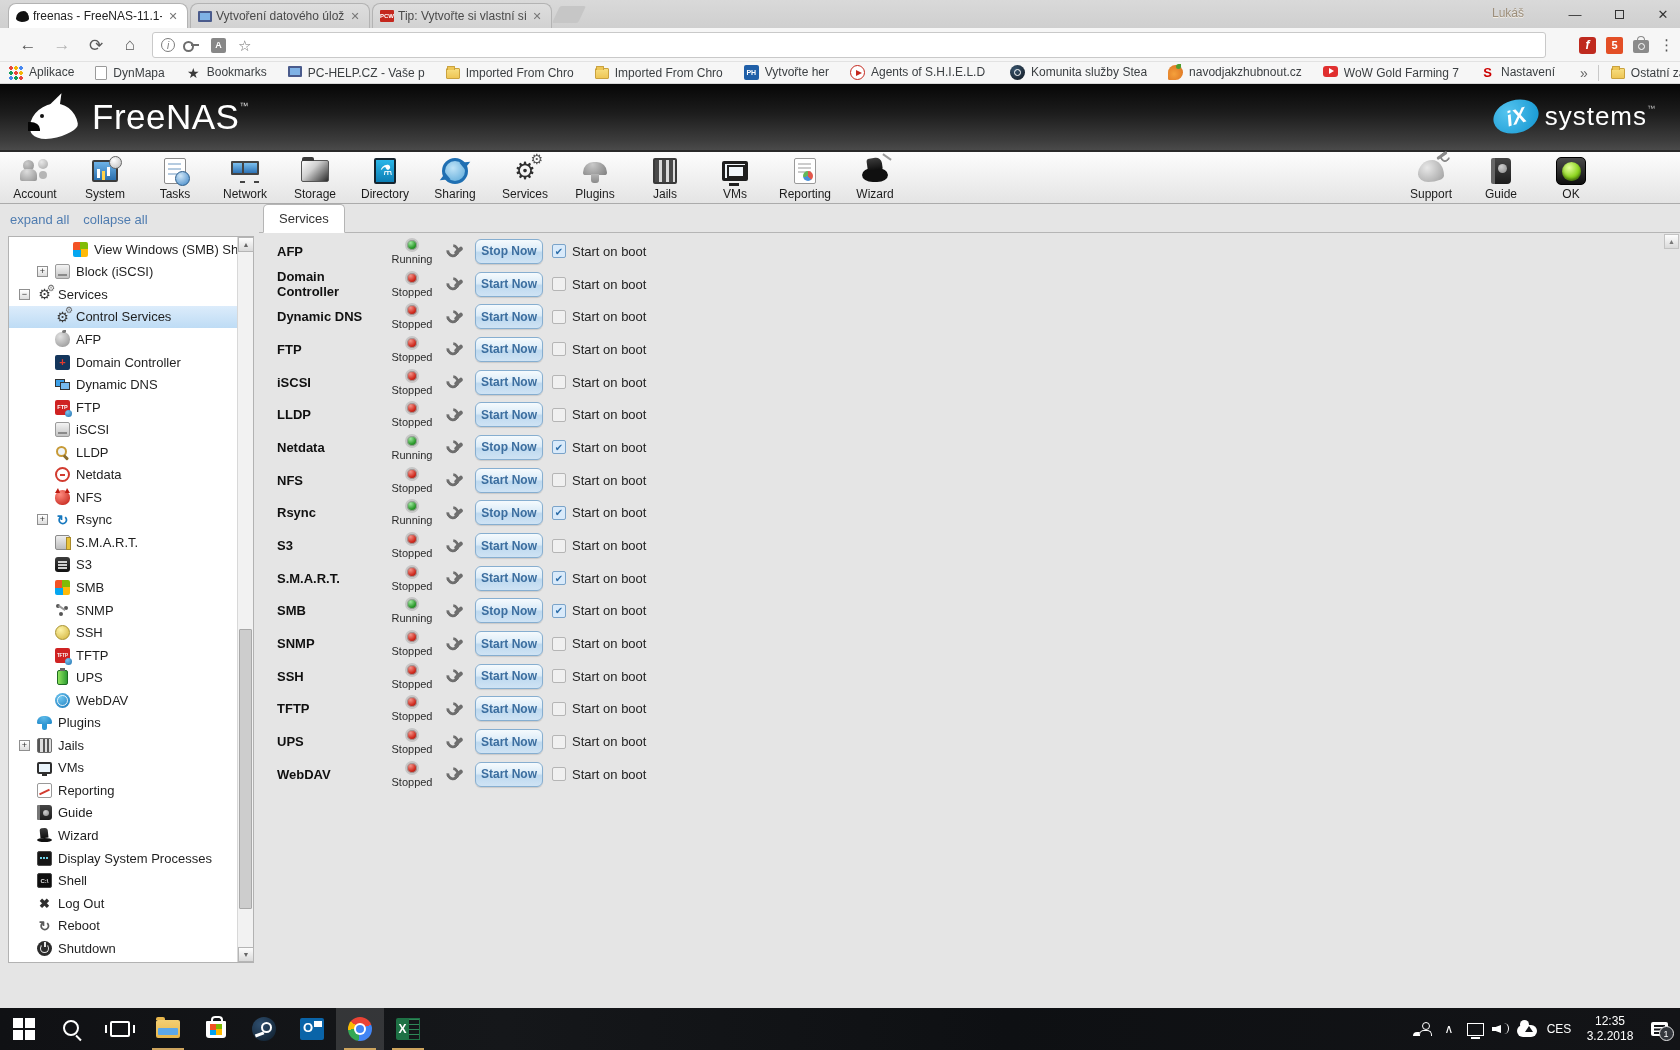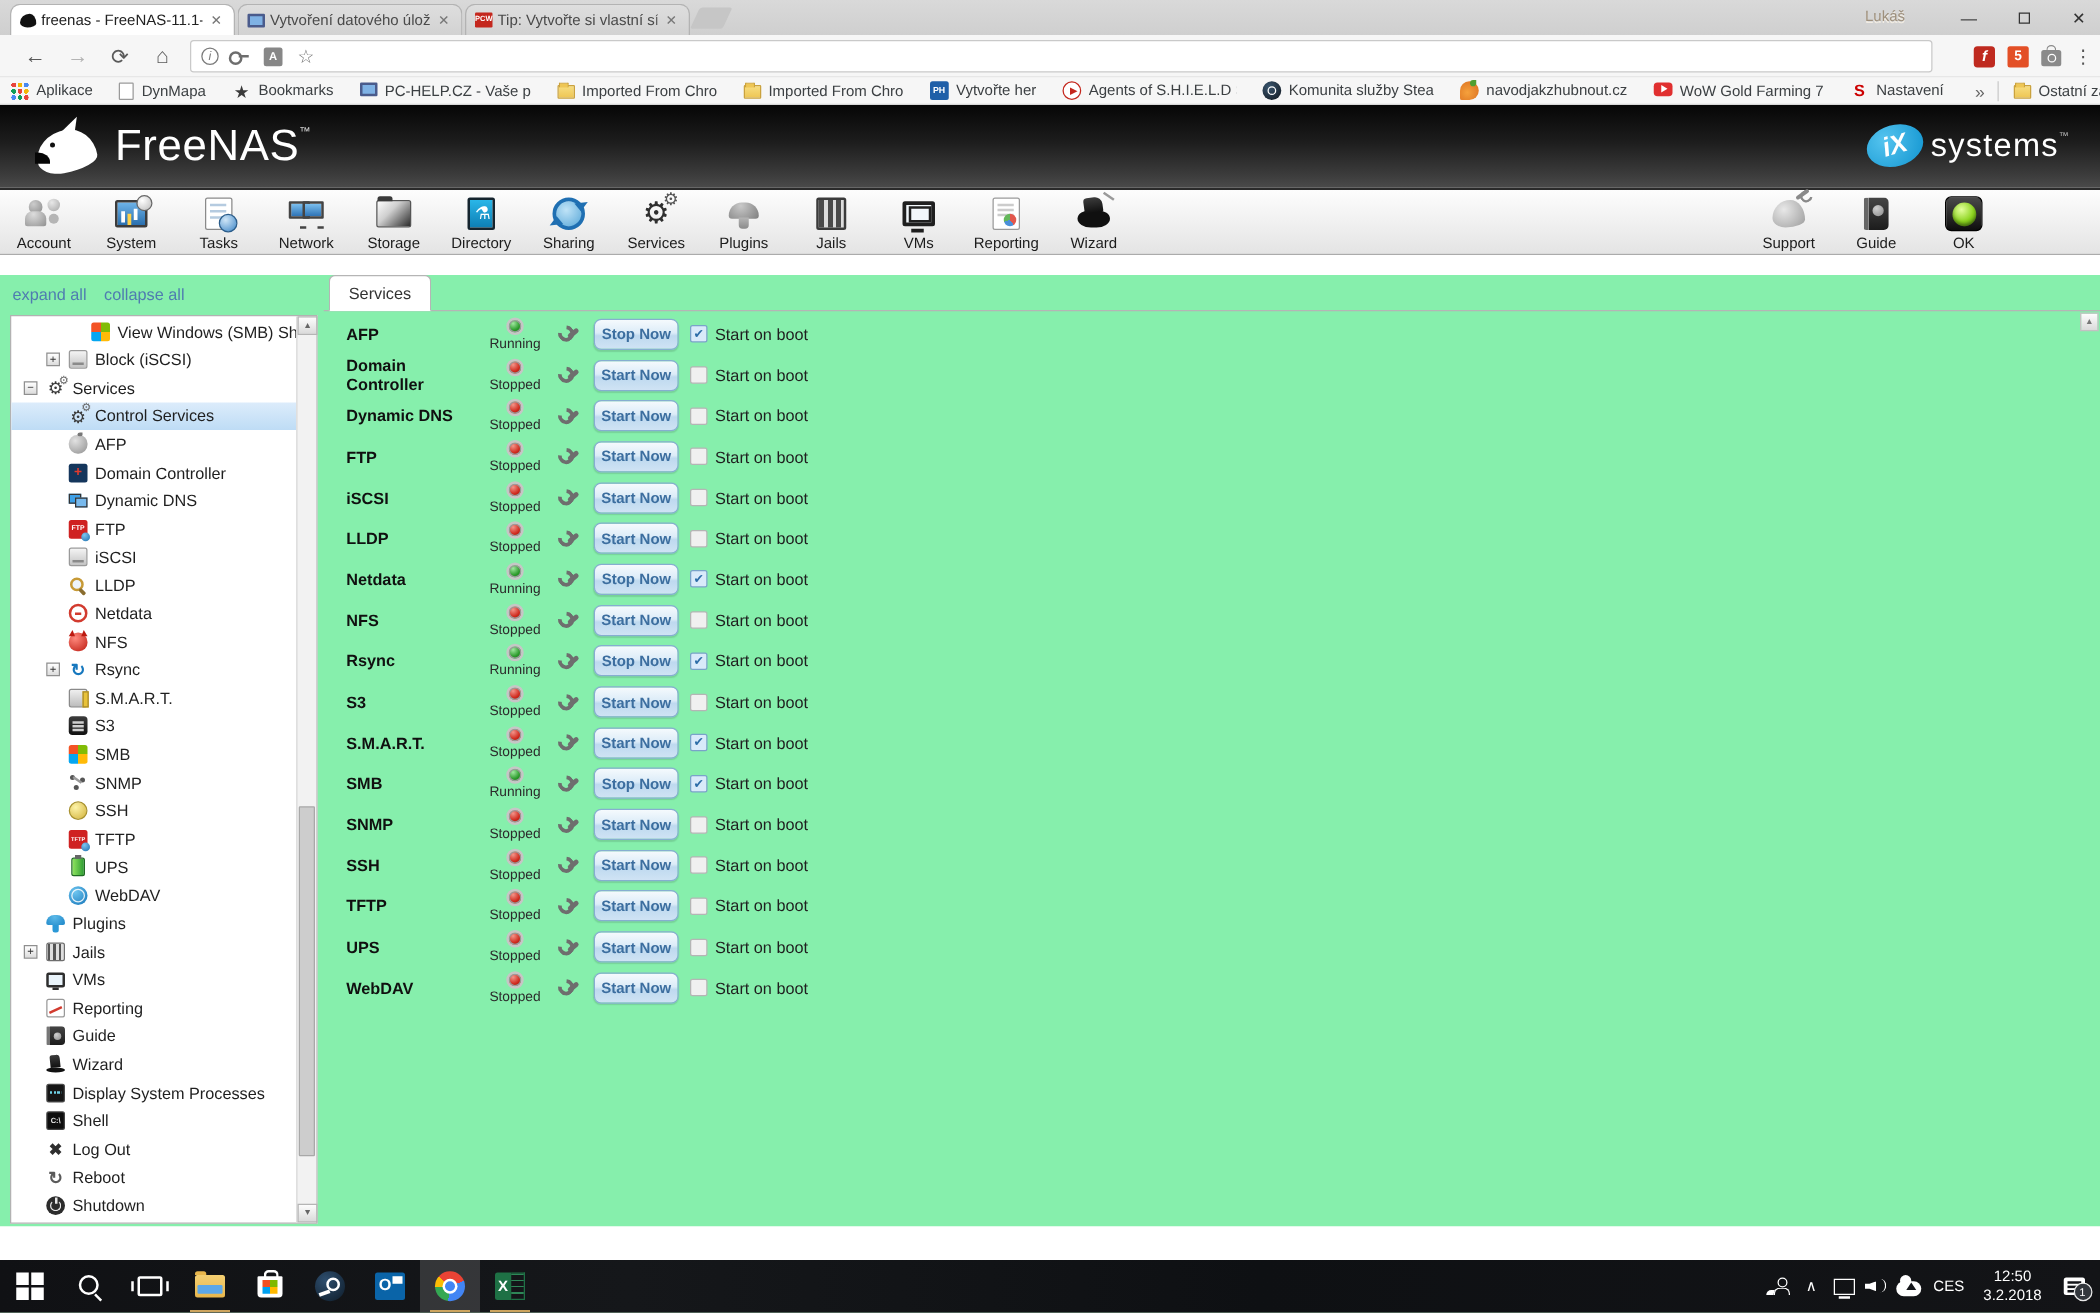--- a/index.html
+++ b/index.html
@@ -125,21 +125,21 @@
   .tic-wizard::after{content:'';position:absolute;right:-4px;top:-12px;width:10px;height:2px;background:#9a9a9a;transform:rotate(35deg);}
   .tic-support{width:26px;height:22px;background:radial-gradient(circle at 35% 35%,#e8e8e8,#9c9c9c);border-radius:55% 45% 60% 40%/65% 70% 30% 35%;position:relative;}
   .tic-support::before{content:'';position:absolute;right:-4px;top:-6px;width:12px;height:3px;background:#8a8a8a;border-radius:2px;transform:rotate(-35deg);}
   .tic-support::after{content:'';position:absolute;right:-6px;top:-8px;width:6px;height:6px;border:2px solid #8a8a8a;border-radius:50%;border-right-color:transparent;transform:rotate(-35deg);}
   .tic-guide{width:20px;height:26px;background:linear-gradient(#454545,#1c1c1c);border-radius:2px 4px 4px 2px;border-left:4px solid #666;position:relative;}
   .tic-guide::before{content:'';position:absolute;left:3px;top:6px;width:9px;height:9px;background:radial-gradient(circle at 35% 30%,#cfcfcf,#8a8a8a);border-radius:50%;}
   .tic-ok{width:30px;height:28px;background:linear-gradient(#4a4a4a,#0e0e0e);border:1px solid #000;border-radius:5px;display:flex;align-items:center;justify-content:center;}
   .tic-ok::before{content:'';width:19px;height:19px;border-radius:50%;background:radial-gradient(circle at 38% 30%,#e4ff9c,#8cd41f 55%,#4f8d0d);box-shadow:inset 0 -2px 3px rgba(0,0,0,.4);}
 
   
-  .content{position:absolute;left:0;top:220px;width:100%;height:761px;background:#86efac;}
+  .content{position:absolute;left:0;top:204px;width:100%;height:846px;background:#e5e5e5;}
   .tree-links{position:absolute;left:10px;top:8px;font-size:13px;color:#4f7cb0;display:flex;gap:14px;}
   .tree-panel{position:absolute;left:8px;top:32px;width:246px;height:727px;border:1px solid #b2b2b2;background:#fff;}
   .tree-rows{position:absolute;left:0;top:1px;right:16px;bottom:0;overflow:hidden;}
   .trow{display:flex;align-items:center;height:22.55px;font-size:13px;color:#1f1f1f;white-space:nowrap;}
   .trow.sel{background:linear-gradient(#dcecfb,#bedcf5);}
   .trow .tlabel{margin-left:6px;}
   .exp{width:11px;height:11px;border:1px solid #8f8f8f;background:linear-gradient(#fff,#dcdcdc);display:inline-flex;align-items:center;justify-content:center;font-size:9px;line-height:1;color:#333;margin-right:7px;flex:none;}
   .exp-spacer{width:18px;flex:none;}
   .vsb{position:absolute;right:0;top:0;width:16px;height:100%;background:#f2f2f2;border-left:1px solid #d8d8d8;}
   .vsb .sb-btn{position:absolute;left:0;width:16px;height:15px;background:linear-gradient(#fdfdfd,#dadada);border:1px solid #b5b5b5;color:#666;font-size:7px;display:flex;align-items:center;justify-content:center;}
@@ -934,21 +934,21 @@
           <span class="ic-network"></span>
         </span>
       <span class="tray-ic">
           <span class="ic-volume"></span>
         </span>
       <span class="tray-ic">
           <span class="ic-cloud"></span>
         </span>
       <span class="tray-lang">CES</span>
       <span class="tray-clock">
-        <div>12:50</div>
+        <div>12:35</div>
         <div>3.2.2018</div>
       </span>
       <span class="tray-ic" style="width:34px">
         <span class="ic-notif">
             <span class="notif-badge">1</span>
           </span>
       </span>
     </div>
   </div>
 

